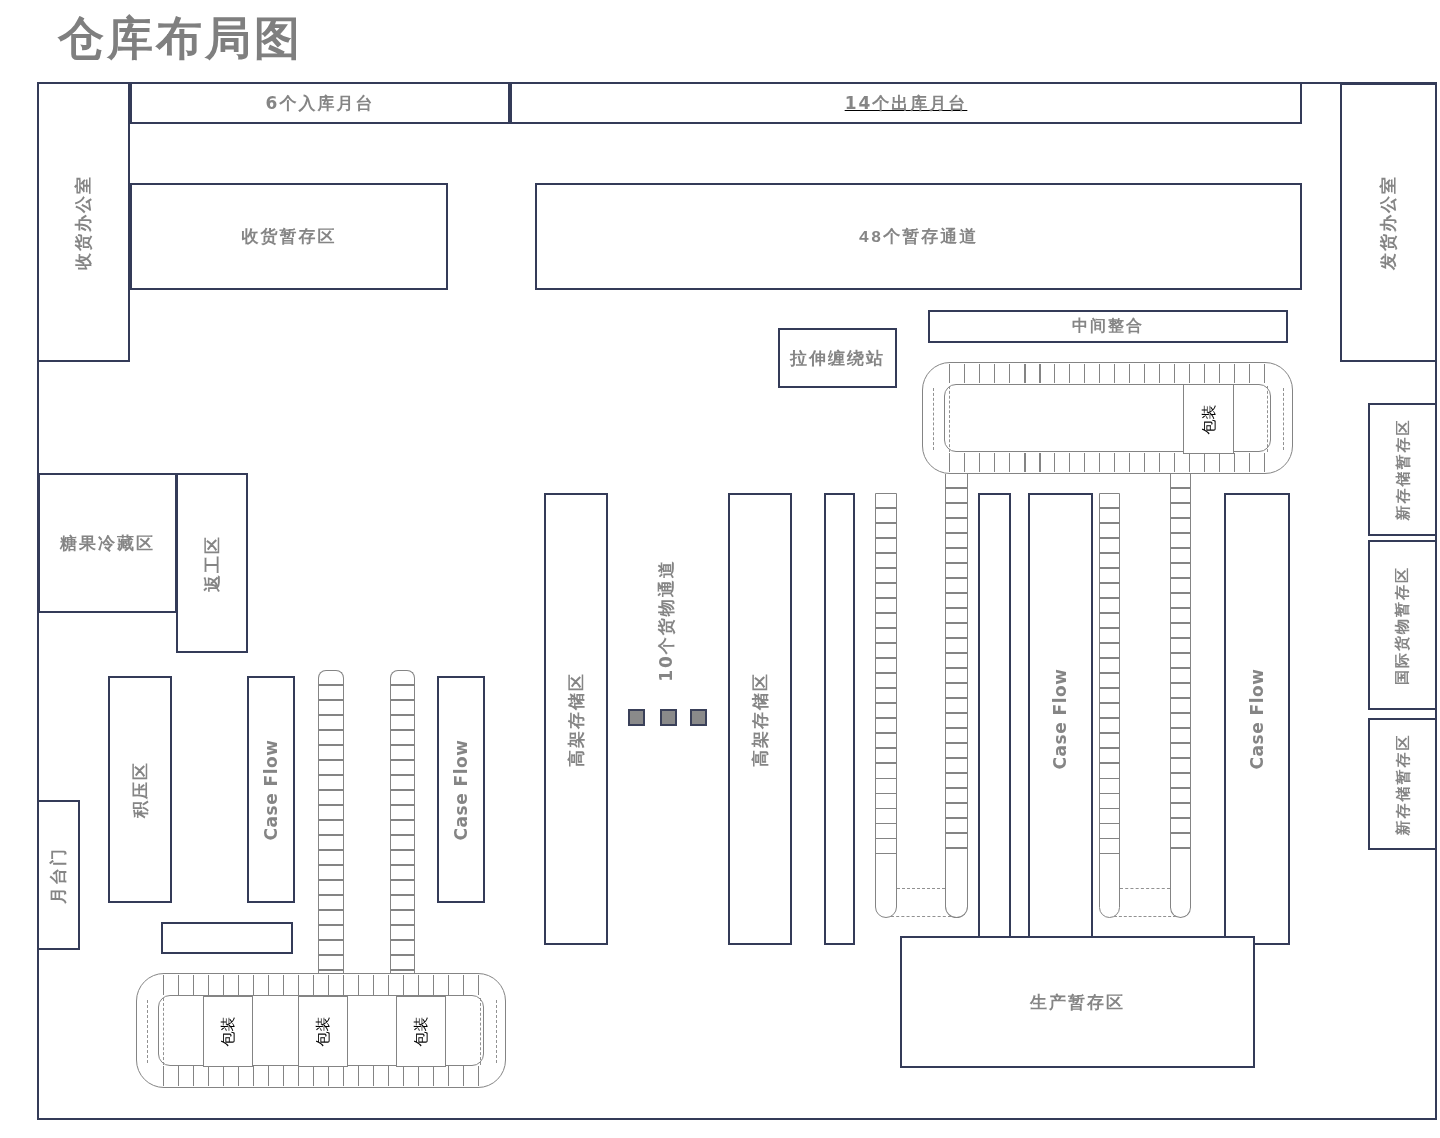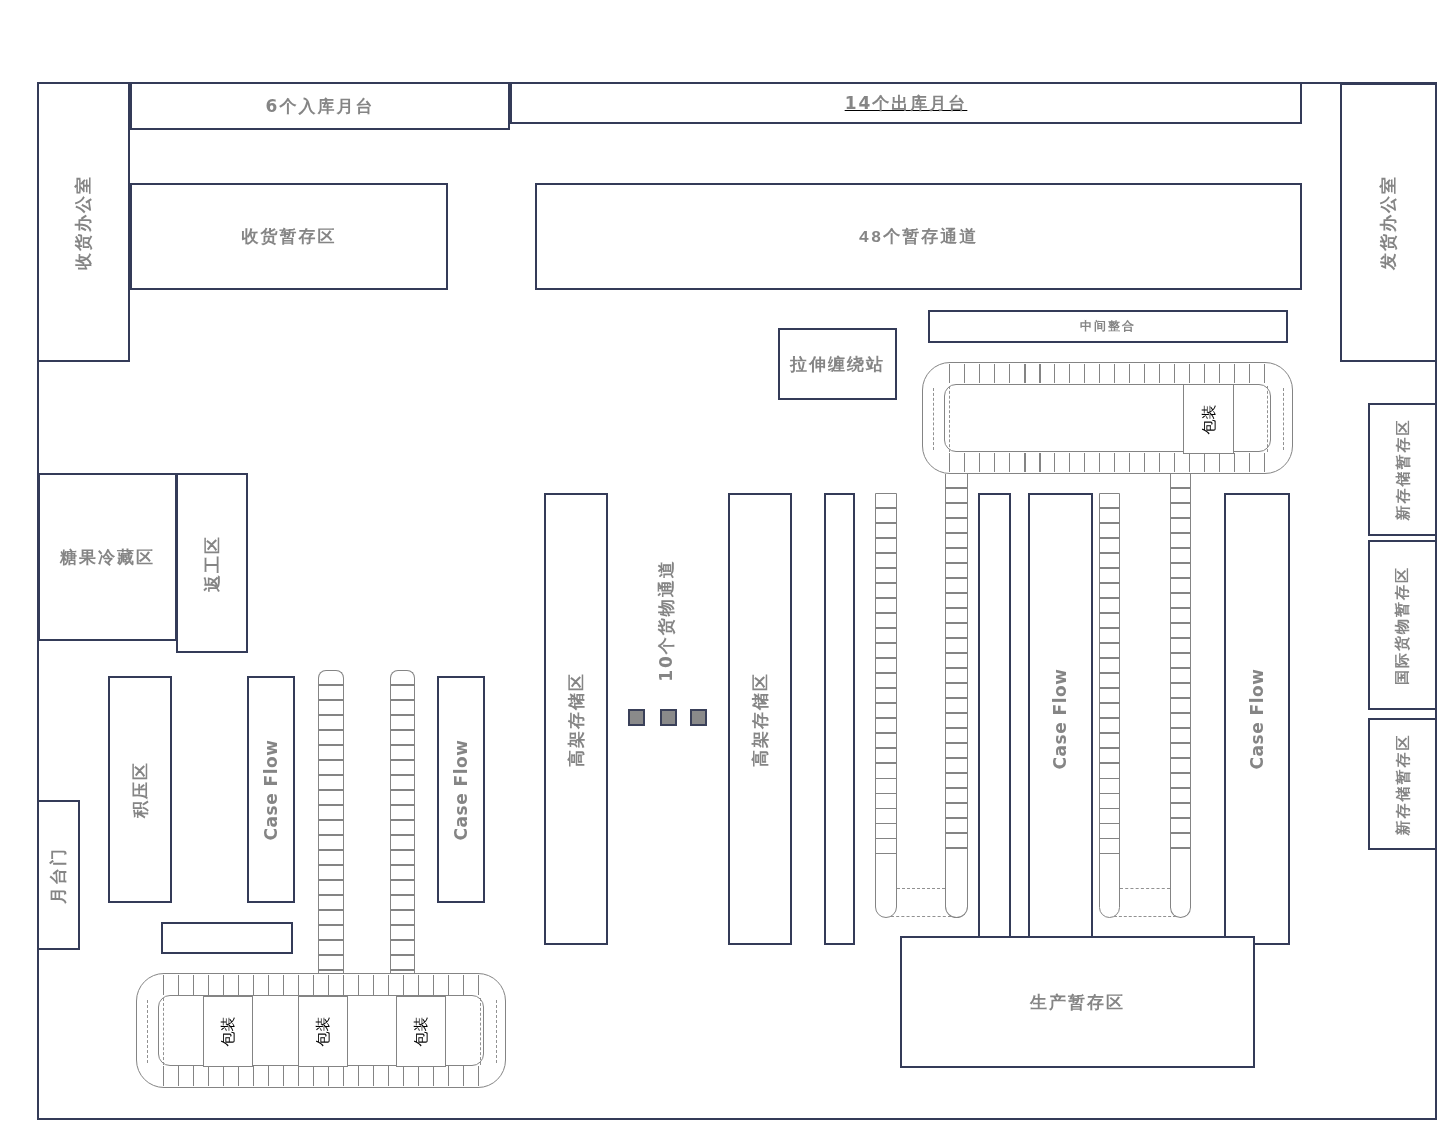--- a/index.html
+++ b/index.html
@@ -57,60 +57,61 @@
   .sq {
     position:absolute; width:17px; height:17px; box-sizing:border-box;
     background:#8a8a8a; border:2px solid #3a4059;
   }
 </style>
 </head>
 <body>
 
 <div id="canvas">
 
+  <div class="title">仓库布局图</div>
 
   <div class="outer"></div>
 
   <div class="zone" style="left:37px;top:82px;width:93px;height:280px;">
     <span class="lbl vlbl">收货办公室</span>
   </div>
-  <div class="zone" style="left:130px;top:82px;width:380px;height:48px;">
+  <div class="zone" style="left:130px;top:82px;width:380px;height:42px;">
     <span class="lbl">6个入库月台</span>
   </div>
   <div class="zone" style="left:510px;top:82px;width:792px;height:42px;text-decoration:underline;">
     <span class="lbl">14个出库月台</span>
   </div>
   <div class="zone" style="left:130px;top:183px;width:318px;height:107px;">
     <span class="lbl">收货暂存区</span>
   </div>
   <div class="zone" style="left:535px;top:183px;width:767px;height:107px;font-family:Liberation Mono, monospace;">
     <span class="lbl">48个暂存通道</span>
   </div>
   <div class="zone" style="left:1340px;top:83px;width:97px;height:279px;">
     <span class="lbl vlbl">发货办公室</span>
   </div>
 
   <div class="zone" style="left:928px;top:310px;width:360px;height:33px;">
-    <span class="lbl" style="font-size:12px;">中间整合</span>
-  </div>
-  <div class="zone" style="left:778px;top:328px;width:119px;height:72px;">
+    <span class="lbl" style="font-size:16px;">中间整合</span>
+  </div>
+  <div class="zone" style="left:778px;top:328px;width:119px;height:60px;">
     <span class="lbl">拉伸缠绕站</span>
   </div>
 
   <div class="zone" style="left:1368px;top:403px;width:69px;height:133px;">
     <span class="lbl vlbl sm">新存储暂存区</span>
   </div>
   <div class="zone" style="left:1368px;top:540px;width:69px;height:170px;">
     <span class="lbl vlbl sm">国际货物暂存区</span>
   </div>
   <div class="zone" style="left:1368px;top:718px;width:69px;height:132px;">
     <span class="lbl vlbl sm">新存储暂存区</span>
   </div>
 
-  <div class="zone" style="left:38px;top:473px;width:139px;height:168px;">
+  <div class="zone" style="left:38px;top:473px;width:139px;height:140px;">
     <span class="lbl">糖果冷藏区</span>
   </div>
   <div class="zone" style="left:176px;top:473px;width:72px;height:180px;">
     <span class="lbl vlbl">返工区</span>
   </div>
   <div class="zone" style="left:108px;top:676px;width:64px;height:227px;">
     <span class="lbl vlbl">积压区</span>
   </div>
   <div class="zone" style="left:247px;top:676px;width:48px;height:227px;">
     <span class="lbl vlbl en">Case Flow</span>

